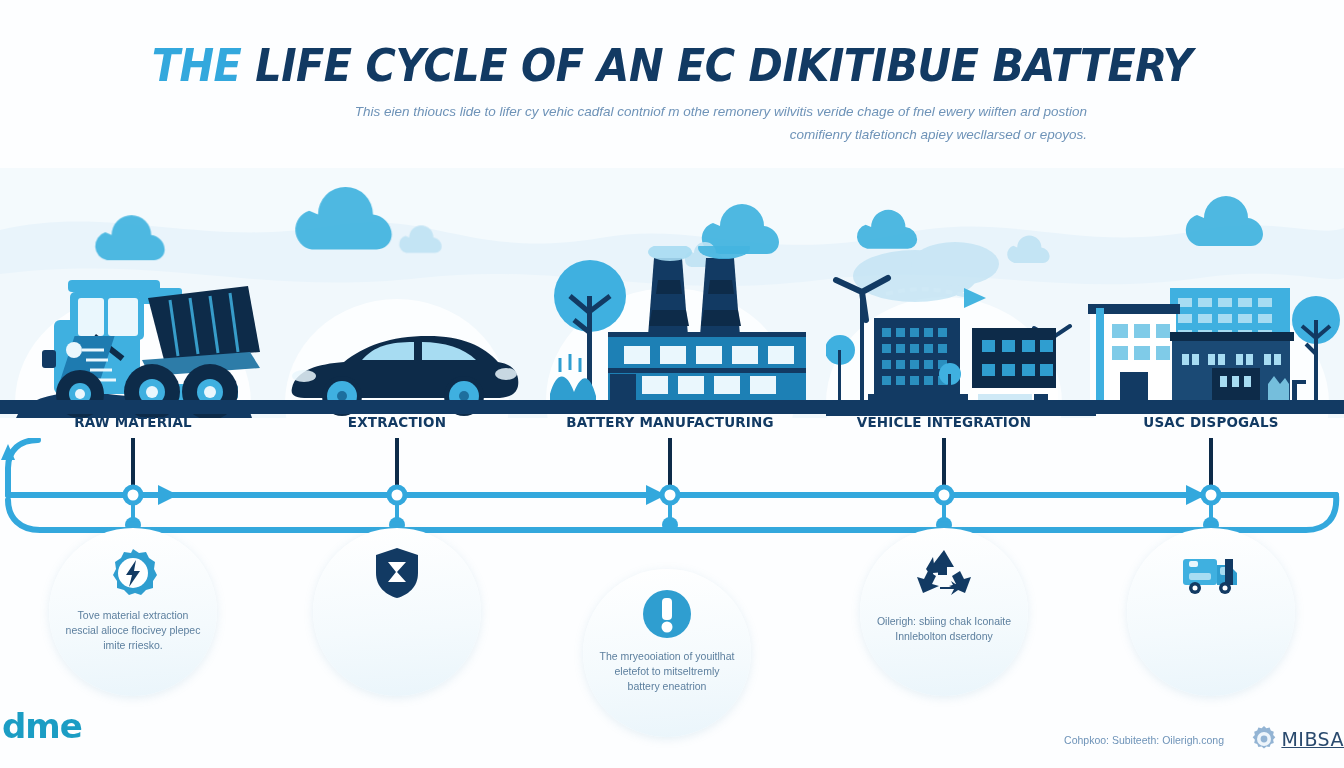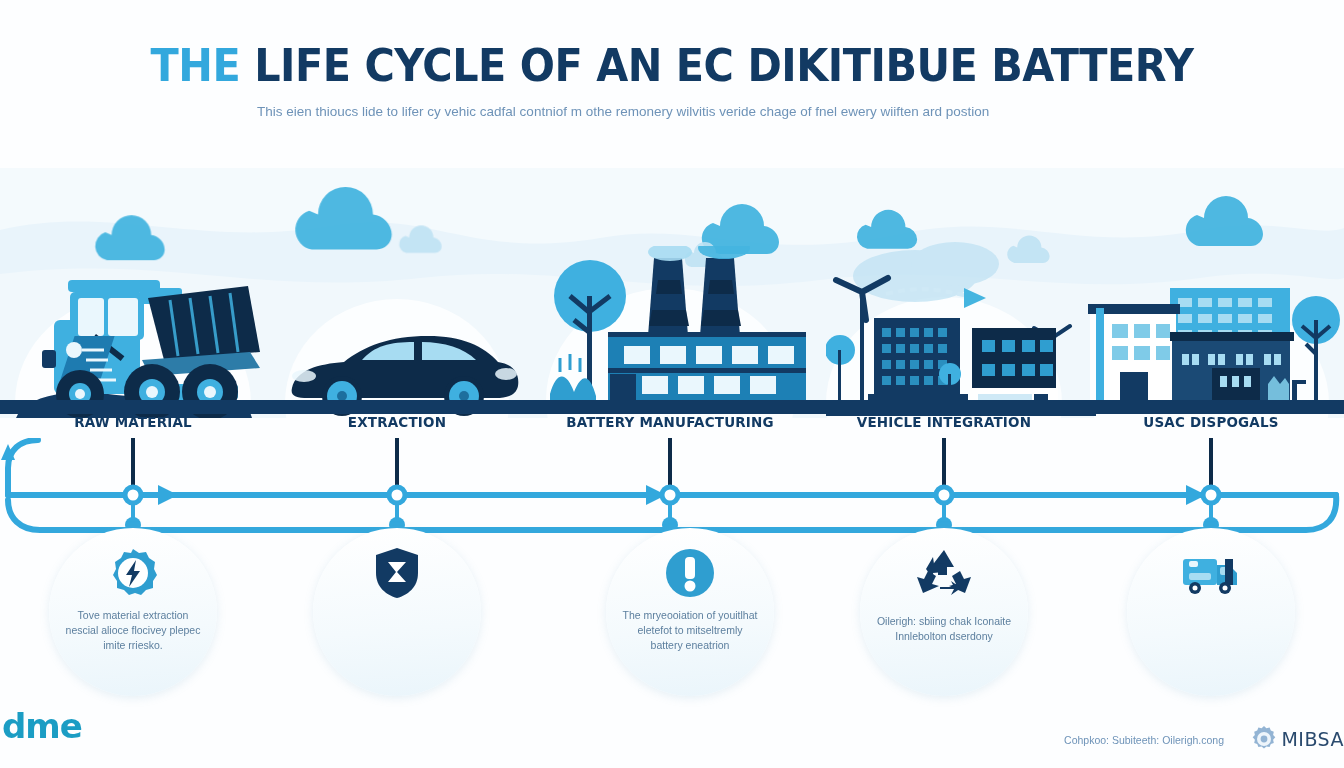--- a/index.html
+++ b/index.html
@@ -5,32 +5,32 @@
   html,body{margin:0;padding:0;}
   body{
     width:1344px;height:768px;overflow:hidden;
     background:#ffffff;
     font-family:"Liberation Sans", sans-serif;
     position:relative;
   }
   .stage{position:absolute;inset:0;width:1344px;height:768px;overflow:hidden;background:#fdfeff;}
 
   
-  .header{position:absolute;top:0;left:0;width:1344px;height:180px;z-index:30;}
+  .header{position:absolute;top:0;left:0;width:1344px;height:180px;z-index:30;font-style:italic;}
   .title{
     position:absolute;top:40px;left:0;width:1344px;text-align:center;
     font-size:44px;font-weight:bold;letter-spacing:-0.5px;
     color:#123a63;white-space:nowrap;
     font-family:"DejaVu Sans", sans-serif;
     transform:scaleX(0.94);
   }
   .title .the{color:#33a8dd;}
   .subtitle{
     position:absolute;top:100px;left:50%;transform:translateX(-50%);
-    width:830px;text-align:left;
+    width:830px;text-align:right;
     font-size:13.5px;line-height:23px;color:#6e93b8;
   }
 
   
   .scene{position:absolute;top:168px;left:0;width:1344px;height:250px;overflow:hidden;}
   .sky-band{position:absolute;inset:0;background:#f4fafd;}
 
   
   .band{
     position:absolute;top:400px;left:0;width:1344px;height:14px;
@@ -72,34 +72,36 @@
     position:absolute;right:120px;bottom:22px;
     font-size:10.5px;color:#6e93b8;white-space:nowrap;
   }
   .brand{
     position:absolute;right:0px;bottom:16px;
     display:flex;align-items:center;gap:4px;
   }
   .brand-name{
     font-size:19px;letter-spacing:.5px;color:#2a4a6e;
     font-family:"DejaVu Sans", sans-serif;
+    text-decoration:underline;
   }
 </style>
 </head>
 <body>
 
 <div class="stage">
 
   <div class="header">
     <div class="title">
       <span class="the">THE</span>
       <span>LIFE CYCLE OF AN EC DIKITIBUE BATTERY</span>
     </div>
     <div class="subtitle">
       <div>This eien thioucs lide to lifer cy vehic cadfal contniof m othe remonery wilvitis veride chage of fnel ewery wiiften ard postion</div>
+      <div>comifienry tlafetionch apiey wecllarsed or epoyos.</div>
     </div>
   </div>
 
   <div class="scene">
     <div class="sky-band"></div>
 
     <svg width="1344" height="250" style="position:absolute;top:0;left:0;">
       <path d="M0,62 C110,36 200,80 330,58 C430,40 470,92 600,70 C700,52 760,96 900,66 C1010,42 1080,86 1200,62 C1270,48 1320,70 1344,60 L1344,250 L0,250 Z" fill="#e9f4fb"></path>
       <path d="M0,106 C160,86 260,128 420,110 C560,94 660,132 820,112 C960,94 1060,130 1200,110 C1280,98 1330,116 1344,110 L1344,250 L0,250 Z" fill="#f1f8fc"></path>
 
@@ -430,21 +432,21 @@
 
     <div class="card" style="left:313px;">
       <div class="card-icon">
         <svg width="46" height="54" viewBox="0 0 46 54">
           <path d="M23,2 L44,9 v18 c0,14 -10,22 -21,25 C12,49 2,41 2,27 V9 Z" fill="#123a63"></path>
           <path d="M14,16 h18 l-9,10 l9,10 h-18 l8,-10 Z" fill="#ffffff"></path>
         </svg>
       </div>
     </div>
 
-    <div class="card" style="left:606px;">
+    <div class="card" style="left:583px;margin-top:41px;">
       <div class="card-icon">
         <svg width="52" height="52" viewBox="0 0 52 52">
           <circle cx="26" cy="26" r="24" fill="#2f9ed0"></circle>
           <rect x="21" y="10" width="10" height="22" rx="4" fill="#ffffff"></rect>
           <circle cx="26" cy="39" r="5.5" fill="#ffffff"></circle>
         </svg>
       </div>
       <div class="card-text">The mryeooiation of youitlhat eletefot to mitseltremly battery eneatrion</div>
     </div>
 

